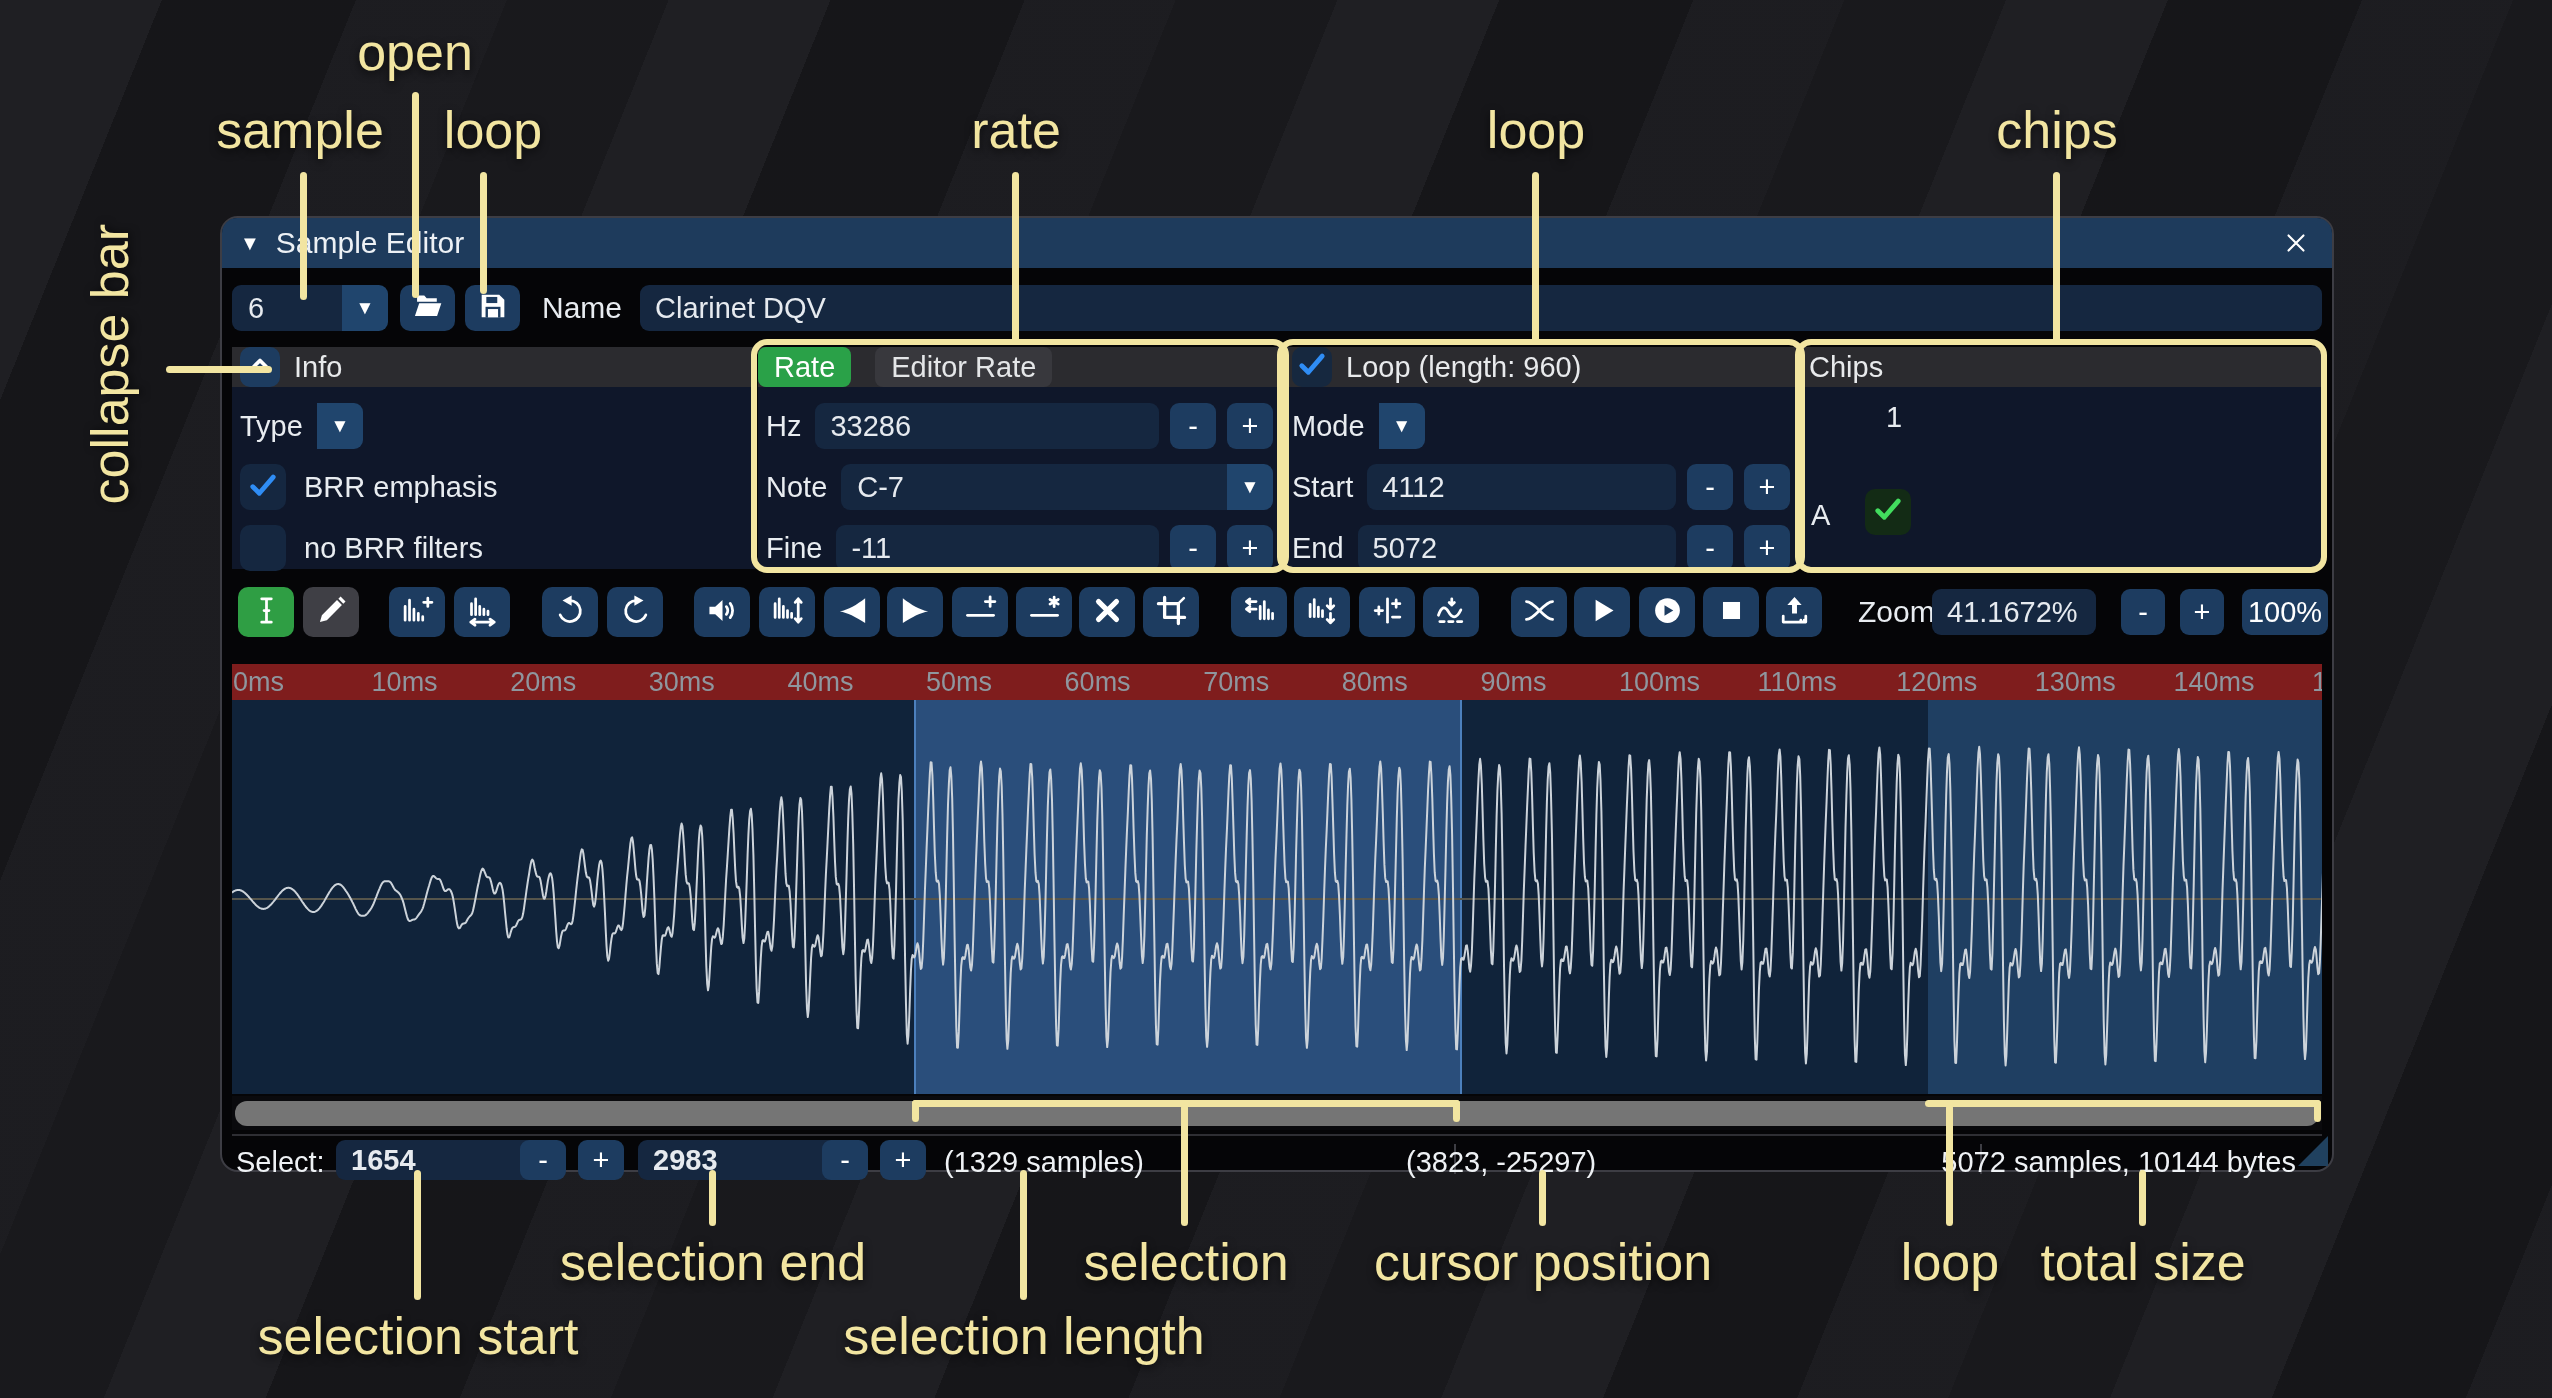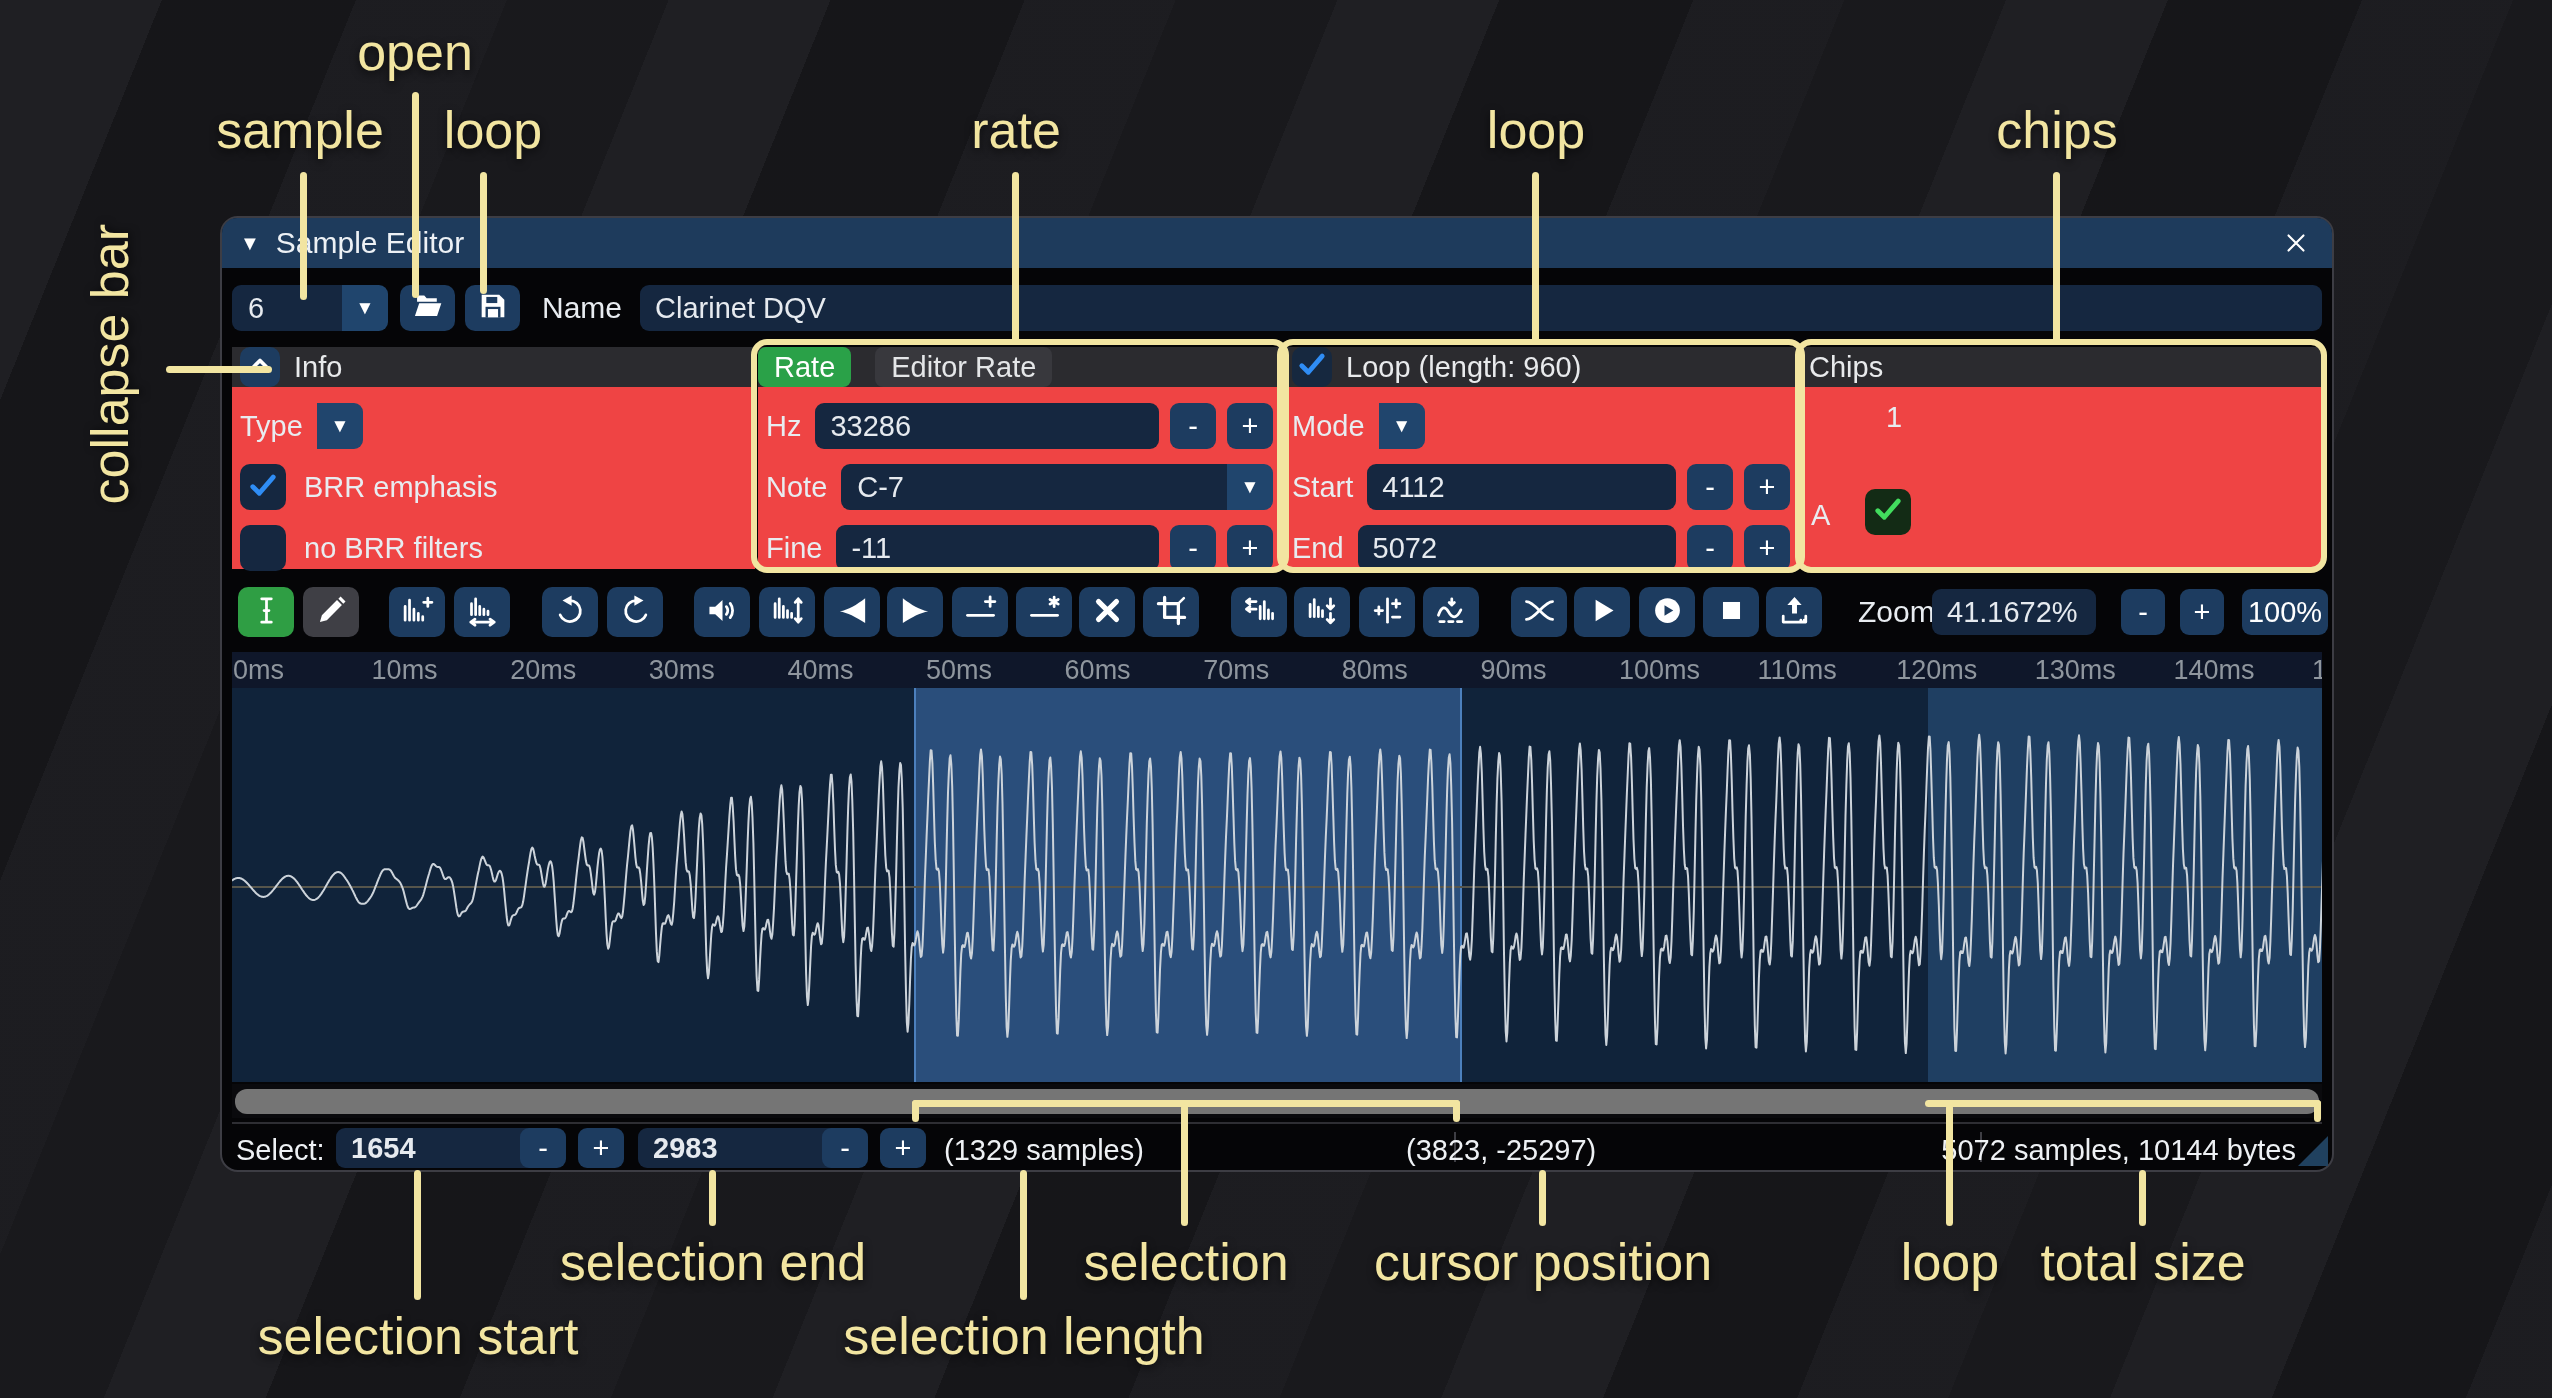--- a/index.html
+++ b/index.html
@@ -32,21 +32,21 @@
   .sq-btn{width:55px;height:46px;background:#1d3c60;border-radius:10px;display:flex;align-items:center;
     justify-content:center;margin-left:10px;}
   .sq-btn svg{width:32px;height:32px;}
   .lbl{color:#e8ecf0;font-size:30px;}
   .name-lbl{margin:0 18px 0 22px;}
   .field{background:#152740;border-radius:9px;height:46px;display:flex;align-items:center;
     padding:0 15px;color:#e6eaef;font-size:29px;box-sizing:border-box;}
   .name-field{flex:1;}
   
   .panels{margin:10px 10px 0;height:222px;display:flex;gap:3px;}
-  .panel{background:#ef4444;display:flex;flex-direction:column;}
+  .panel{background:#0f172a;display:flex;flex-direction:column;}
   .p-info{width:523px;}.p-rate{width:523px;}.p-loop{width:514px;}.p-chips{flex:1;}
   .p-head{height:40px;background:#2b2b2f;display:flex;align-items:center;padding:0 8px;gap:14px;
     color:#e8eaec;font-size:29px;flex:0 0 auto;}
   .p-body{flex:1;padding:0 8px;}
   .prow{height:46px;margin-top:15px;display:flex;align-items:center;}
   .prow:first-child{margin-top:16px;}
   .prow .rlbl{color:#e8ecf0;font-size:29px;margin-right:14px;white-space:nowrap;}
   .prow .field{flex:1;}
   .prow .combo{flex:1;}
   .prow .combo .cfield{flex:1;border-radius:9px 0 0 9px;}
@@ -79,21 +79,21 @@
   .tb-btn svg{width:33px;height:33px;}
   .tb-btn.active{background:#2f9e44;}
   .tb-btn.gray{background:#3f3f45;}
   .zoom-lbl{position:absolute;left:1626px;top:0;line-height:50px;color:#e8ecf0;font-size:30px;}
   .zoom-field{position:absolute;left:1700px;top:2px;width:164px;}
   .zoom-minus{position:absolute;left:1889px;top:2px;width:44px;height:46px;margin:0;}
   .zoom-plus{position:absolute;left:1948px;top:2px;width:44px;height:46px;margin:0;}
   .zoom-100{position:absolute;left:2010px;top:2px;width:86px;height:46px;background:#1d3c60;border-radius:9px;
     display:flex;align-items:center;justify-content:center;color:#fff;font-size:29px;}
   
-  .ruler{margin:15px 10px 0;height:36px;background:#0f172a;position:relative;overflow:hidden;
+  .ruler{margin:27px 10px 0;height:36px;background:#7f1d1d;position:relative;overflow:hidden;
     color:#8f969e;font-size:27px;}
   .ruler span{position:absolute;top:3px;}
   .wave-wrap{margin:0 10px;height:394px;position:relative;background:#10233a;overflow:hidden;}
   .wave-sel{position:absolute;top:0;bottom:0;background:#2a4e7b;border-left:2px solid #4c80bd;
     border-right:2px solid #4c80bd;box-sizing:border-box;}
   .wave-loop{position:absolute;top:0;bottom:0;background:#1f3f62;}
   .wave-svg{position:absolute;left:0;top:0;}
   .scrollbar{margin:2px 10px 0;height:34px;position:relative;background:#0a0a0d;}
   .scroll-thumb{position:absolute;left:3px;right:3px;top:5px;height:25px;background:#757575;border-radius:12px;}
   

